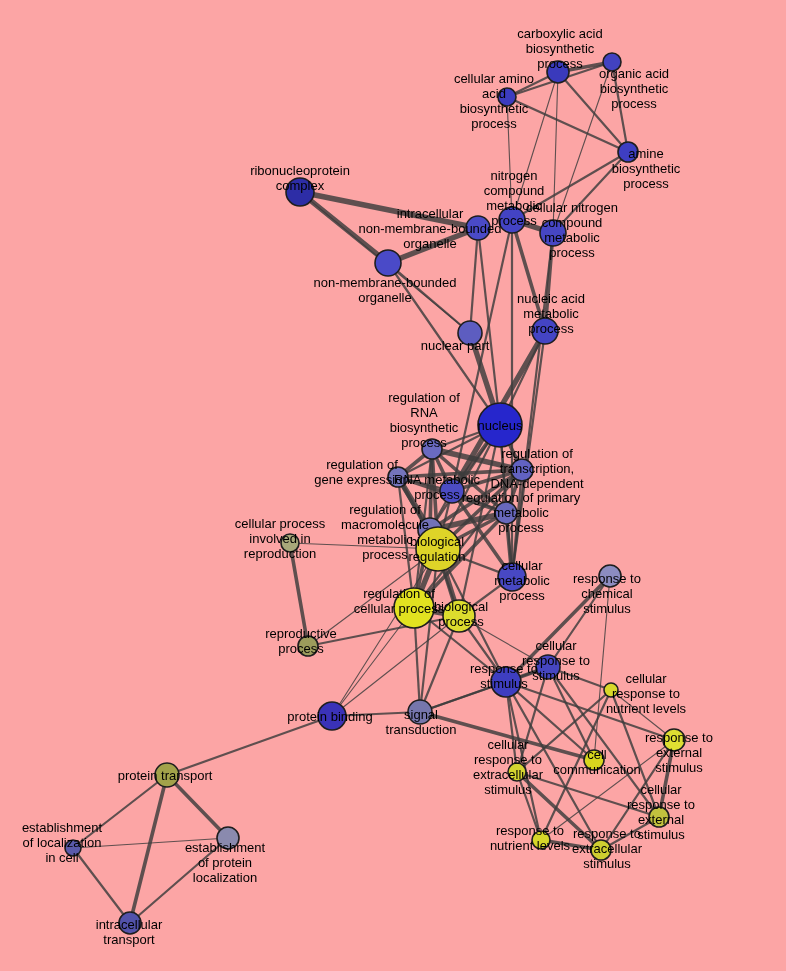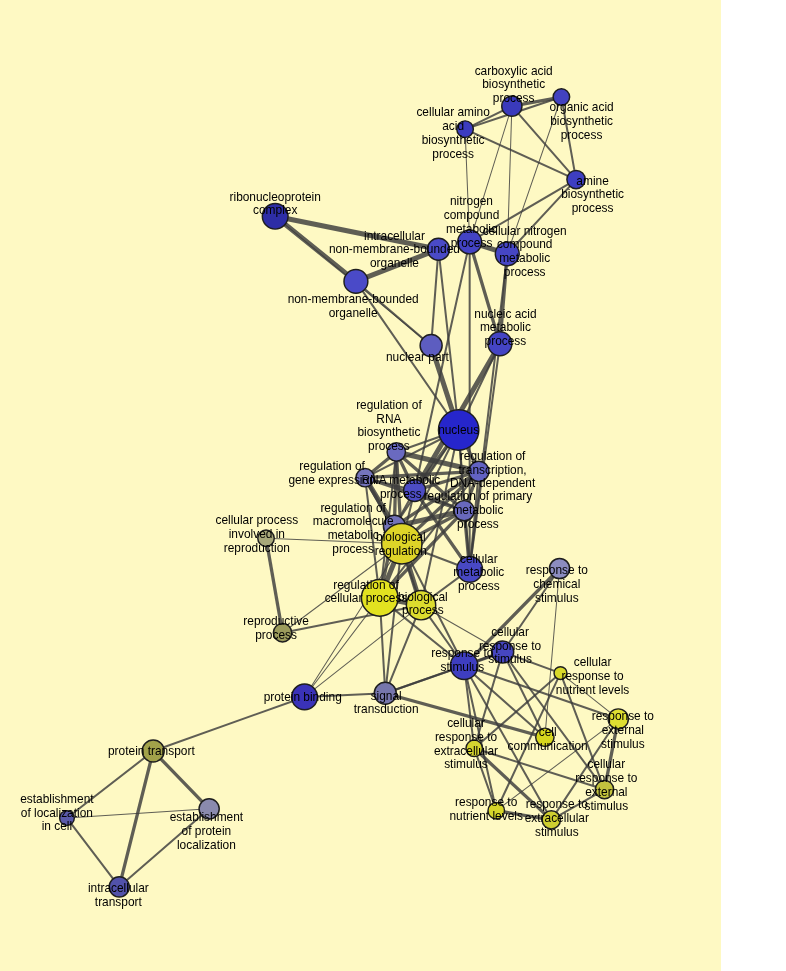--- a/index.html
+++ b/index.html
@@ -1,20 +1,20 @@
 <!DOCTYPE html>
 <html><head>
 <meta charset="utf-8">
 <style>
   html, body { margin: 0; padding: 0; background: #ffffff; }
   .figure {
     position: relative;
-    width: 721px;
+    width: 786px;
     height: 971px;
-    background: #fef9c3;
+    background: #fca5a5;
     overflow: hidden;
   }
   svg { display: block; width: 100%; height: 100%; }
   svg text {
     font-family: "Liberation Sans", "DejaVu Sans", sans-serif;
     font-size: 13px;
     fill: #000000;
   }
   svg circle { cursor: pointer; }
 </style>

